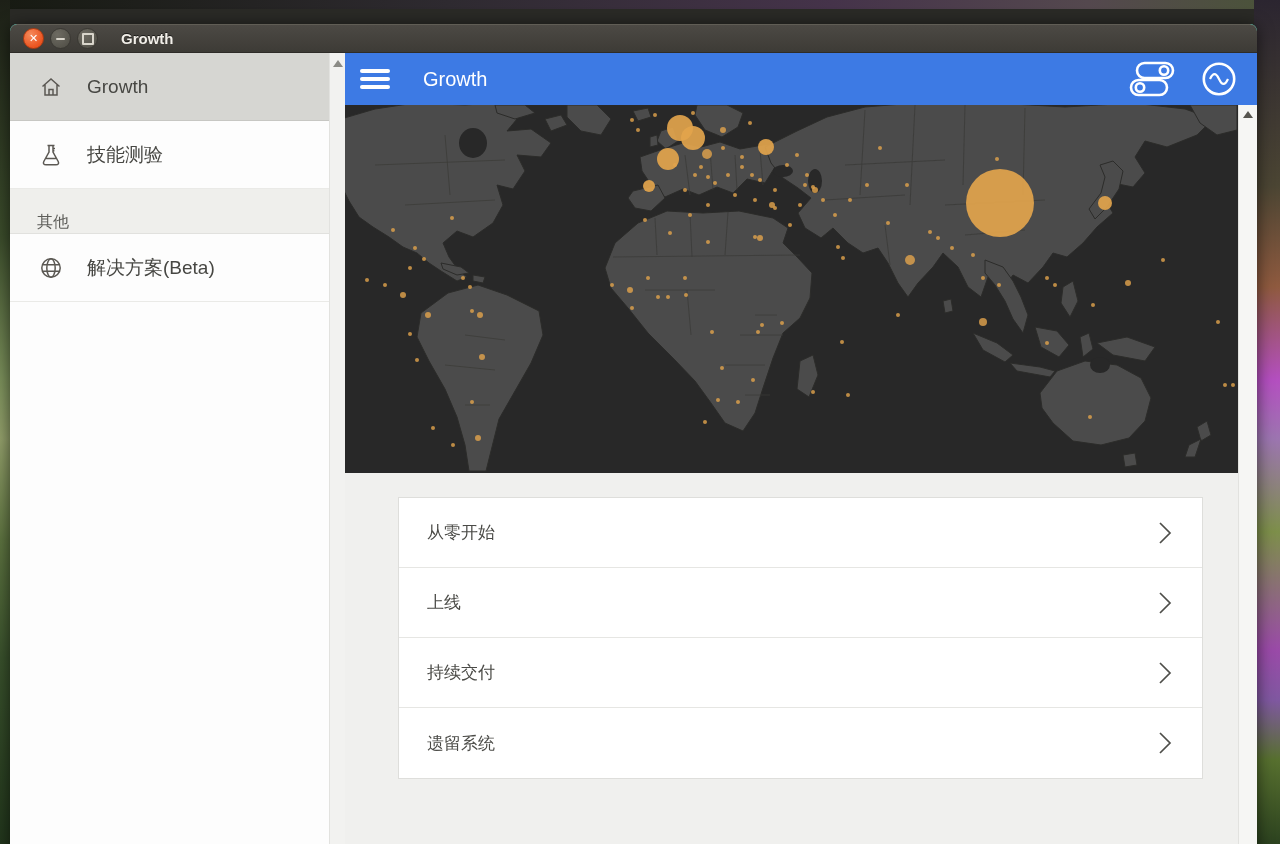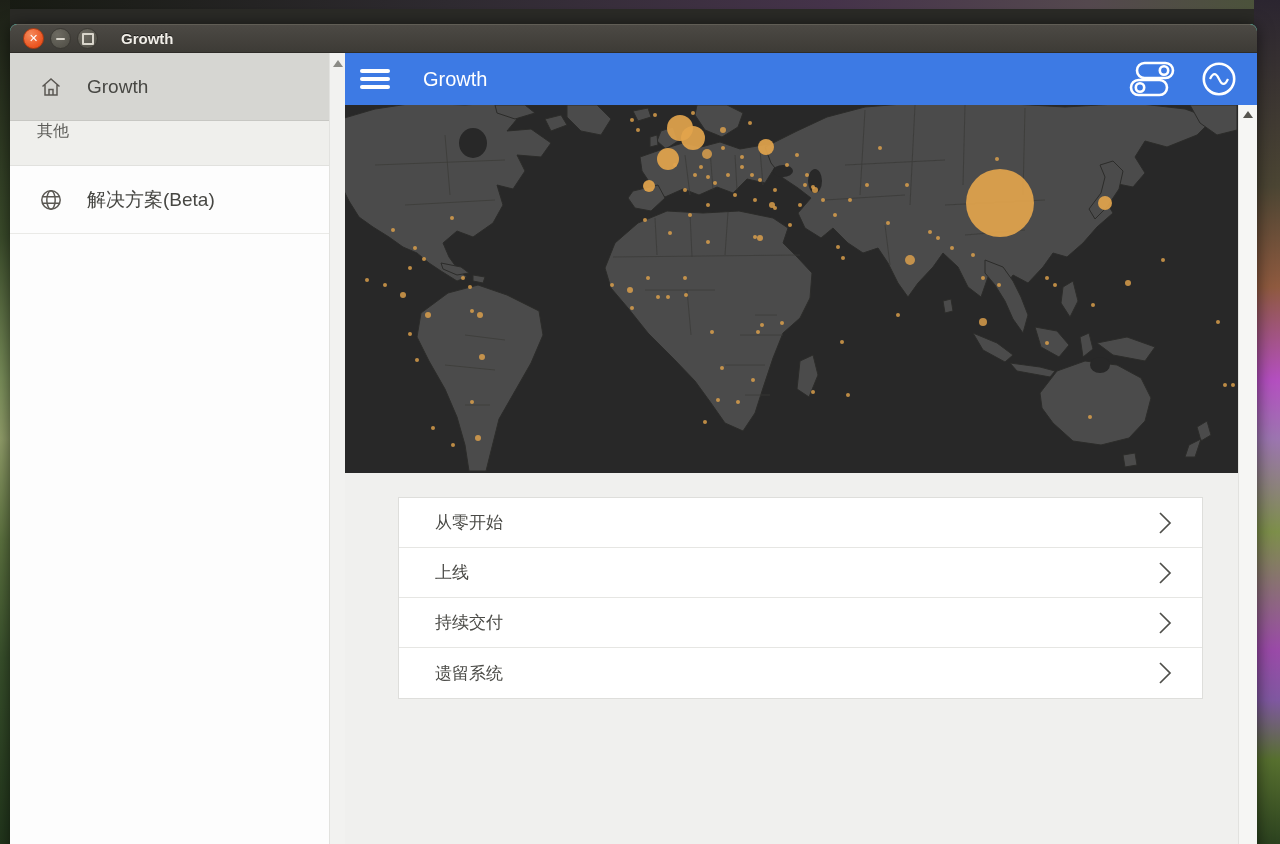--- a/index.html
+++ b/index.html
@@ -36,21 +36,21 @@
     text-shadow:0 -1px 0 rgba(0,0,0,.6); }
 
   .window-body { display:flex; height:calc(100% - 31px); }
 
   
   .sidebar-wrap { width:335px; display:flex; background:#fdfdfd; flex:none; }
   .sidebar { width:319px; background:#fdfdfd; }
   .side-row { height:68px; display:flex; align-items:center; padding-left:27px;
     border-bottom:1px solid #eaeae7; background:#fdfdfd; cursor:pointer; }
   .side-row.selected { background:#d6d6d2; border-bottom-color:#c7c7c3; }
-  .side-section { height:45px; display:flex; align-items:flex-start; padding-left:27px;
+  .side-section { height:45px; display:flex; align-items:flex-end; padding-left:27px;
     background:#efefec; border-bottom:1px solid #e1e1de; font-size:16px; color:#5c5c58; }
   .side-icon { width:28px; height:28px; margin-right:22px; flex:none;
     display:flex; align-items:center; justify-content:center; }
   .side-icon svg { stroke:#5b5853; fill:none; stroke-width:1.5; }
   .side-label { font-size:19px; color:#474743; }
   .side-scroll { width:16px; background:#f2f2f0; border-left:1px solid #e2e2df;
     display:flex; justify-content:center; }
   .scroll-arrow-up { width:0; height:0; margin-top:7px;
     border-left:5px solid transparent; border-right:5px solid transparent;
     border-bottom:7px solid #8b8b86; }
@@ -71,22 +71,22 @@
     display:flex; justify-content:center; flex:none; }
   .main-scroll .scroll-arrow-up { border-bottom-color:#57554f; margin-top:6px; }
 
   
   .map-box { height:368px; flex:none; background:#282828; position:relative; overflow:hidden; }
   .map-box svg { display:block; }
 
   
   .panel { flex:1; background:#f0f0ee; padding:24px 0 0 53px; overflow:hidden; }
   .card { width:805px; background:#fff; border:1px solid #dededb; }
-  .card-row { height:50px; display:flex; align-items:center; justify-content:space-between;
-    padding:0 30px 0 36px; border-bottom:1px solid #e6e6e3; cursor:pointer; background:#fff; }
+  .card-row { height:70px; display:flex; align-items:center; justify-content:space-between;
+    padding:0 30px 0 28px; border-bottom:1px solid #e6e6e3; cursor:pointer; background:#fff; }
   .card-row:last-child { border-bottom:none; }
   .card-label { font-size:17px; color:#4b4b47; }
   .chev svg { display:block; stroke:#4e4e4a; fill:none; stroke-width:1.7; }
 </style>
 </head>
 <body>
 
 <div class="wall-top"></div>
 <div class="wall-left"></div>
 <div class="wall-right"></div>
@@ -107,20 +107,28 @@
 
         <div class="side-row selected">
           <span class="side-icon">
             <svg width="26" height="26" viewBox="0 0 26 26">
               <path d="M4.5,12.5 L13,5 L21.5,12.5 M7,10.7 L7,21 L19,21 L19,10.7 M11,21 L11,15.5 L15,15.5 L15,21"></path>
             </svg>
           </span>
           <span class="side-label">Growth</span>
         </div>
 
+        <div class="side-row">
+          <span class="side-icon">
+            <svg width="26" height="26" viewBox="0 0 26 26">
+              <path d="M9.5,3.5 L16.5,3.5 M11,3.5 L11,10 L5.8,19.5 C4.8,21.4 5.8,22.8 8,22.8 L18,22.8 C20.2,22.8 21.2,21.4 20.2,19.5 L15,10 L15,3.5 M8.2,16.5 L17.8,16.5 M15,6.5 L17,6.5 M15,8.8 L16.4,8.8"></path>
+            </svg>
+          </span>
+          <span class="side-label">技能测验</span>
+        </div>
 
         <div class="side-section">
           <span>其他</span>
         </div>
 
         <div class="side-row">
           <span class="side-icon">
             <svg width="26" height="26" viewBox="0 0 26 26">
               <circle cx="13" cy="13" r="9.2"></circle>
               <ellipse cx="13" cy="13" rx="4.2" ry="9.2"></ellipse>

